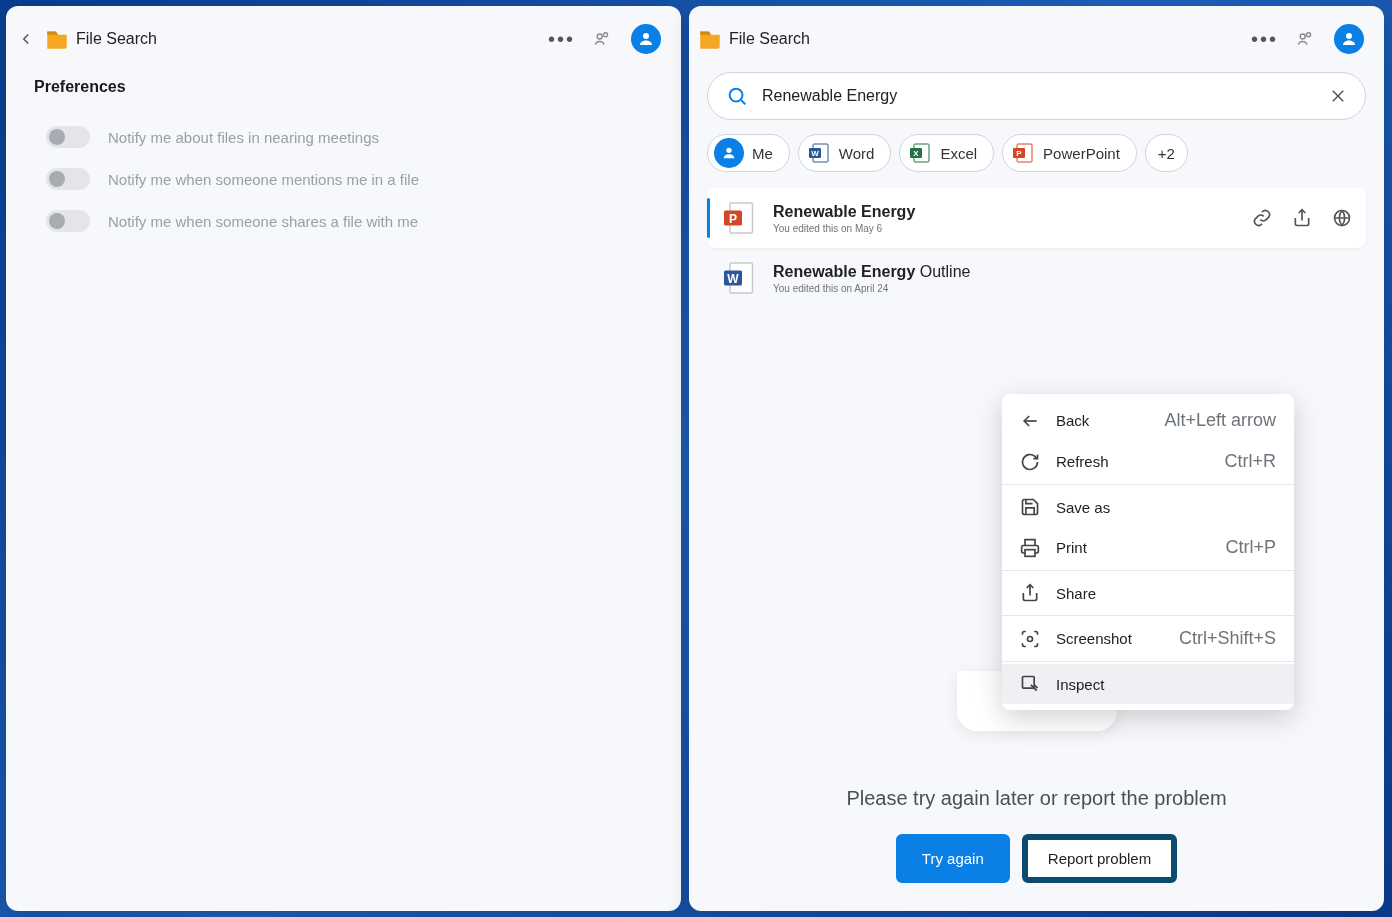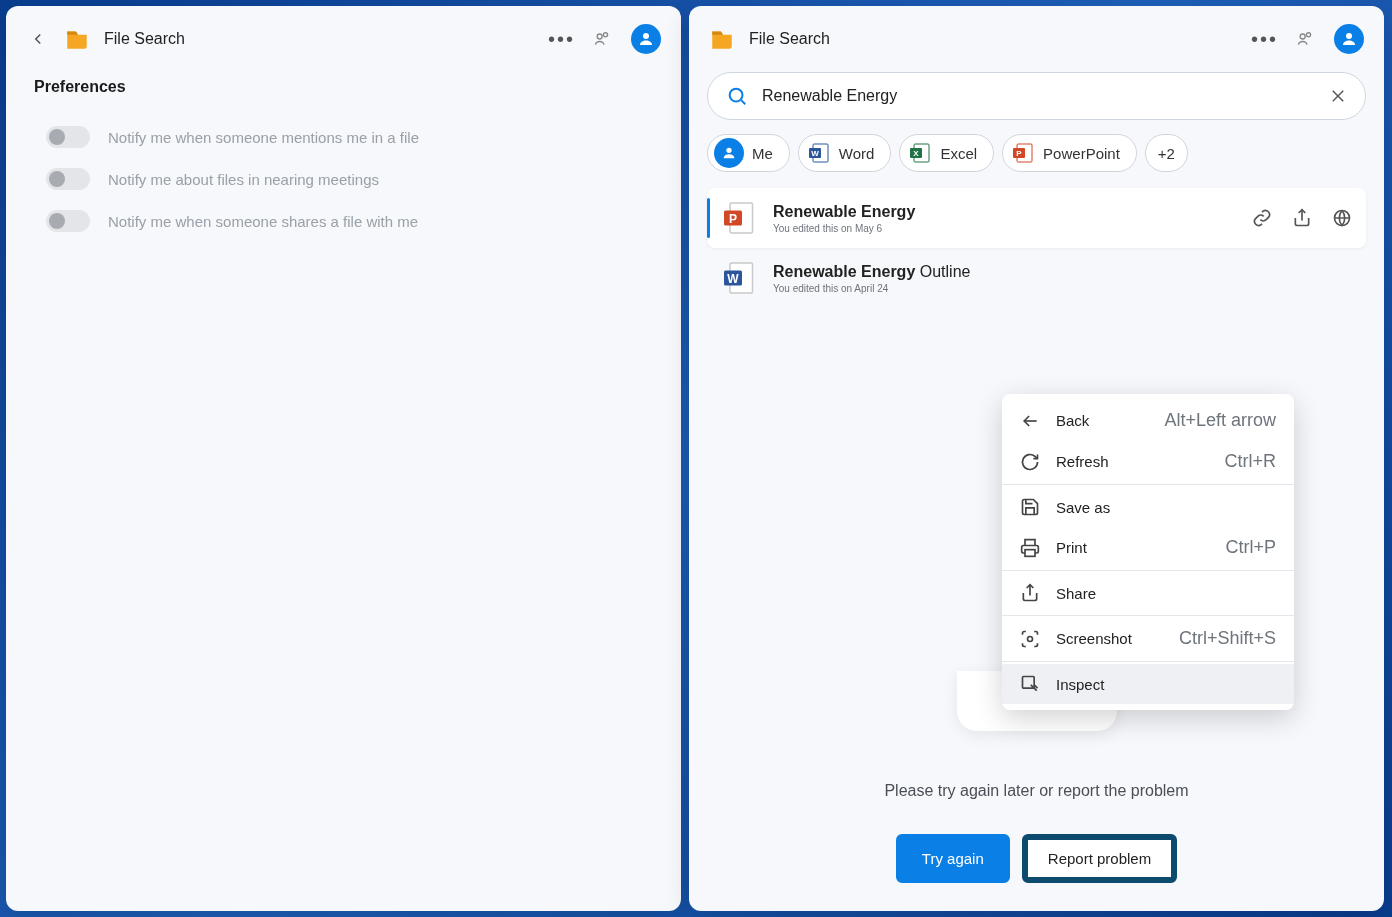--- a/index.html
+++ b/index.html
@@ -2,21 +2,21 @@
 <html><head>
 <meta charset="utf-8">
 <style>
 * { box-sizing: border-box; margin: 0; padding: 0; font-family: 'Segoe UI', Tahoma, sans-serif; }
 body { background: linear-gradient(135deg, #0a3d8f 0%, #1e5fb8 50%, #0a3d8f 100%); width: 1392px; height: 917px; display: flex; gap: 8px; padding: 6px; }
 .window { background: #f6f8fb; border-radius: 12px; box-shadow: 0 8px 24px rgba(0,0,0,0.15); display: flex; flex-direction: column; overflow: hidden; position: relative; }
 .window-left { width: 675px; height: 100%; }
 .window-right { width: 695px; height: 100%; }
 
 
-.header { display: flex; align-items: center; padding: 18px 20px 14px 20px; gap: 14px; }
+.header { display: flex; align-items: center; padding: 18px 20px 14px 8px; gap: 6px; }
 .back-btn { width: 24px; height: 24px; display: flex; align-items: center; justify-content: center; cursor: pointer; color: #555; }
 .app-icon { width: 26px; height: 26px; display: inline-block; }
 .app-title { font-size: 16px; font-weight: 500; color: #222; flex: 1; }
 .header-actions { display: flex; align-items: center; gap: 18px; }
 .more-icon { color: #555; cursor: pointer; font-size: 20px; letter-spacing: 2px; line-height: 1; }
 .multi-icon { width: 20px; height: 20px; color: #888; }
 .avatar { width: 30px; height: 30px; border-radius: 50%; background: #0a7fe6; display: flex; align-items: center; justify-content: center; }
 .avatar svg { width: 18px; height: 18px; fill: #fff; }
 
 
@@ -49,21 +49,21 @@
 .result-text { flex: 1; }
 .result-title { font-size: 16px; font-weight: 600; color: #222; }
 .result-title .light { font-weight: 400; }
 .result-sub { font-size: 10px; color: #6e747c; margin-top: 2px; }
 .result-actions { display: flex; gap: 20px; }
 .result-actions svg { width: 20px; height: 20px; color: #555; cursor: pointer; }
 
 
 .error-area { position: absolute; bottom: 0; left: 0; right: 0; display: flex; flex-direction: column; align-items: center; padding-bottom: 28px; }
 .error-heading { font-size: 30px; font-weight: 600; color: #1a1a1a; position: absolute; top: -420px; }
-.error-msg { font-size: 16px; color: #4a4f57; margin-bottom: 34px; }
+.error-msg { font-size: 20px; color: #4a4f57; margin-bottom: 24px; }
 .error-btns { display: flex; gap: 12px; }
 .btn { padding: 10px 20px; border-radius: 6px; font-size: 15px; font-weight: 500; cursor: pointer; border: 6px solid #0c4a6e; background: #fff; color: #222; }
 .btn.primary { background: #0a7fe6; color: #fff; border-color: #0a7fe6; }
 
 
 .ctx-menu { position: absolute; top: 388px; right: 90px; width: 292px; background: #fff; border-radius: 8px; box-shadow: 0 8px 28px rgba(0,0,0,0.18); padding: 6px 0; z-index: 100; }
 .ctx-item { display: flex; align-items: center; padding: 10px 18px; gap: 16px; cursor: pointer; font-size: 15px; color: #222; justify-content: flex-end; }
 .ctx-item.highlighted { background: #eef0f3; }
 .ctx-icon { width: 20px; height: 20px; color: #444; }
 .ctx-label { flex: 1; }
@@ -101,25 +101,25 @@
         <svg viewBox="0 0 24 24">
             <circle cx="12" cy="8" r="4"></circle>
             <path d="M4 20c0-4 4-6 8-6s8 2 8 6z"></path>
           </svg>
       </div>
     </div>
   </div>
   <div class="prefs-title">Preferences</div>
   <div class="pref-item">
     <div class="toggle"></div>
-    <div class="pref-label">Notify me when someone mentions me in a file</div>
+    <div class="pref-label">Notify me about files in nearing meetings</div>
   </div>
   <div class="pref-item">
     <div class="toggle"></div>
-    <div class="pref-label">Notify me about files in nearing meetings</div>
+    <div class="pref-label">Notify me when someone mentions me in a file</div>
   </div>
   <div class="pref-item">
     <div class="toggle"></div>
     <div class="pref-label">Notify me when someone shares a file with me</div>
   </div>
 </div>
 
 <div class="window window-right">
   <div class="header">
     <span class="app-icon">

